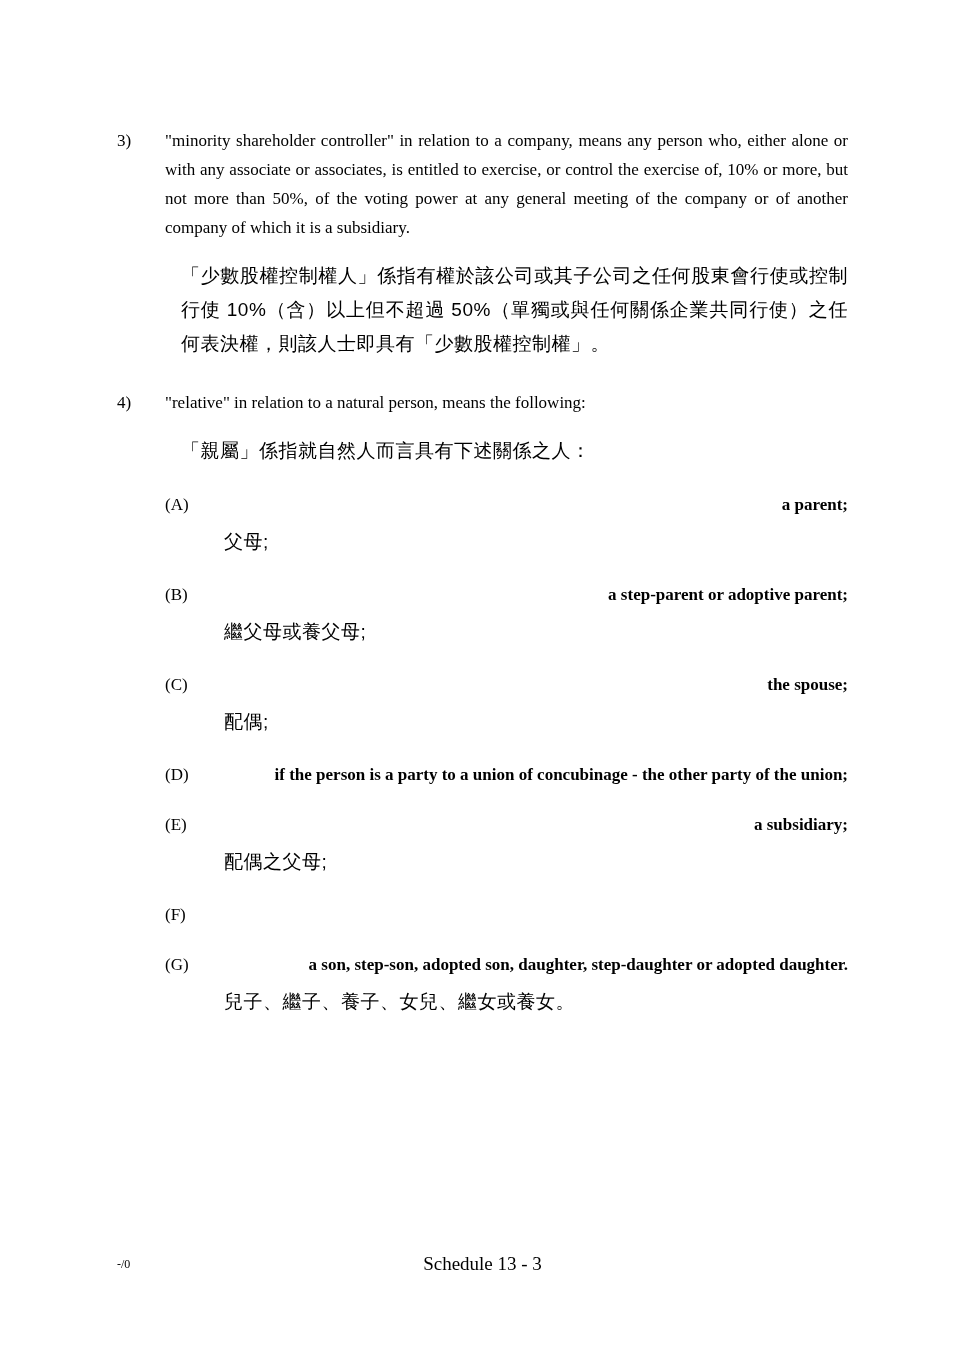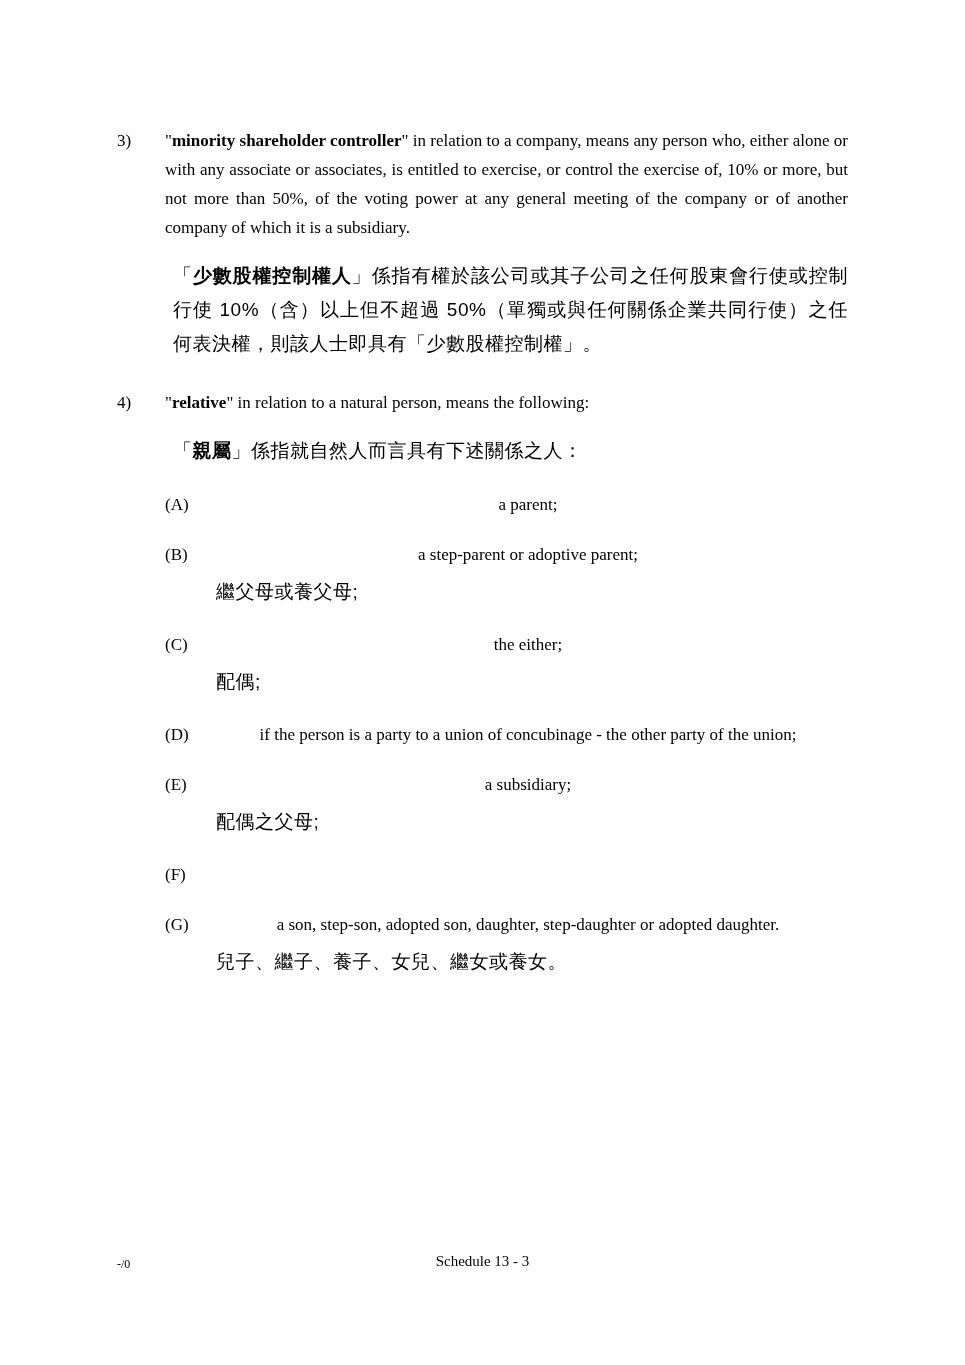--- a/index.html
+++ b/index.html
@@ -25,52 +25,52 @@
   }
   .body-col { flex: 1; min-width: 0; }
 
   .en-para {
     margin: 0;
     font-size: 17px;
     line-height: 29px;
     text-align: justify;
   }
   .zh-para {
-    margin: 17px 0 0 8px;
+    margin: 17px 0 0 16px;
     font-size: 19px;
     line-height: 34px;
     letter-spacing: 0.5px;
     text-align: justify;
     font-family: "Liberation Sans", sans-serif;
   }
-  b { font-weight: bold; }
+  b { font-weight: normal; }
 
   .sub-items { margin-top: 22px; }
   .sub-item { display: flex; }
   .sub-item + .sub-item { margin-top: 21px; }
   .sub-label {
     width: 43px;
     flex-shrink: 0;
     font-size: 17px;
     line-height: 29px;
   }
   .sub-body { flex: 1; min-width: 0; }
-  .sub-body .en-para { text-align: center; }
+  .sub-body .en-para { text-align: right; font-weight: bold; }
   .sub-body .zh-para { margin-top: 6px; }
 
   .footer { position: absolute; left: 0; top: 1253px; width: 100%; }
   .footer-left {
     position: absolute;
     left: 117px;
     top: 4px;
     font-size: 12px;
   }
   .footer-center {
     text-align: center;
-    font-size: 15px;
+    font-size: 19px;
   }
 </style>
 </head>
 <body>
 
 <div class="page">
   <div class="content">
 
     <section class="def-item">
       <div class="num">3)</div>
@@ -85,35 +85,36 @@
       <div class="body-col">
         <p class="en-para"><span>"</span><b>relative</b><span>" in relation to a natural person, means the following:</span></p>
         <p class="zh-para"><span>「</span><b>親屬</b><span>」係指就自然人而言具有下述關係之人：</span></p>
 
         <div class="sub-items">
 
           <div class="sub-item">
             <div class="sub-label">(A)</div>
             <div class="sub-body">
               <p class="en-para">a parent;</p>
+              <p class="zh-para">父母;</p>
             </div>
           </div>
 
           <div class="sub-item">
             <div class="sub-label">(B)</div>
             <div class="sub-body">
               <p class="en-para">a step-parent or adoptive parent;</p>
               <p class="zh-para">繼父母或養父母;</p>
             </div>
           </div>
 
           <div class="sub-item">
             <div class="sub-label">(C)</div>
             <div class="sub-body">
-              <p class="en-para">the either;</p>
+              <p class="en-para">the spouse;</p>
               <p class="zh-para">配偶;</p>
             </div>
           </div>
 
           <div class="sub-item">
             <div class="sub-label">(D)</div>
             <div class="sub-body">
               <p class="en-para">if the person is a party to a union of concubinage - the other party of the union;</p>
             </div>
           </div>

